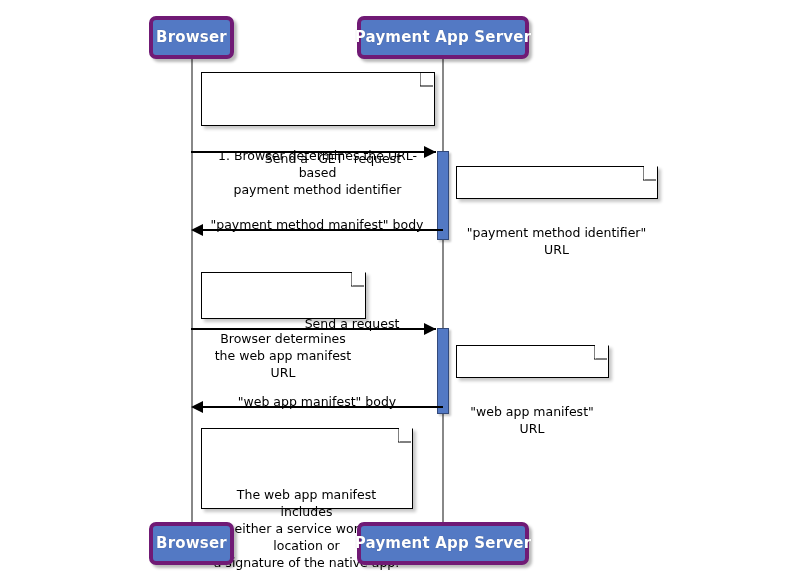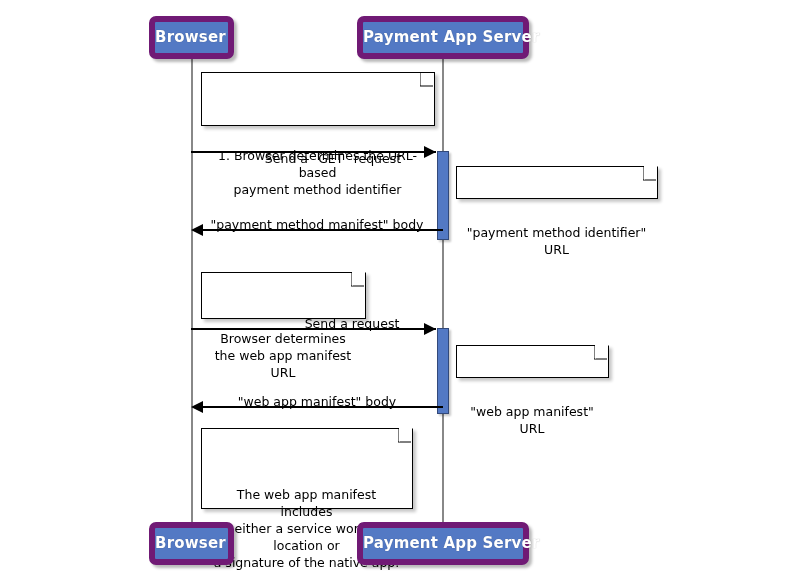--- a/index.html
+++ b/index.html
@@ -28,28 +28,29 @@
     position: absolute;
     width: 2px;
     background: #888888;
   }
 
   
   .participant {
     position: absolute;
     box-sizing: border-box;
     background: #5379c4;
-    border: 6px solid #701a75;
+    border: 4px solid #701a75;
     border-radius: 7px;
     color: #ffffff;
     font-weight: bold;
     font-size: 15px;
     line-height: 1;
     display: flex;
     align-items: center;
+    justify-content: center;
     letter-spacing: 0.2px;
     box-shadow: 3px 3px 3px rgba(0,0,0,0.28);
     text-shadow: 0 0 1px rgba(0,0,0,0.35);
     white-space: nowrap;
   }
 
   
   .activation {
     position: absolute;
     box-sizing: border-box;

